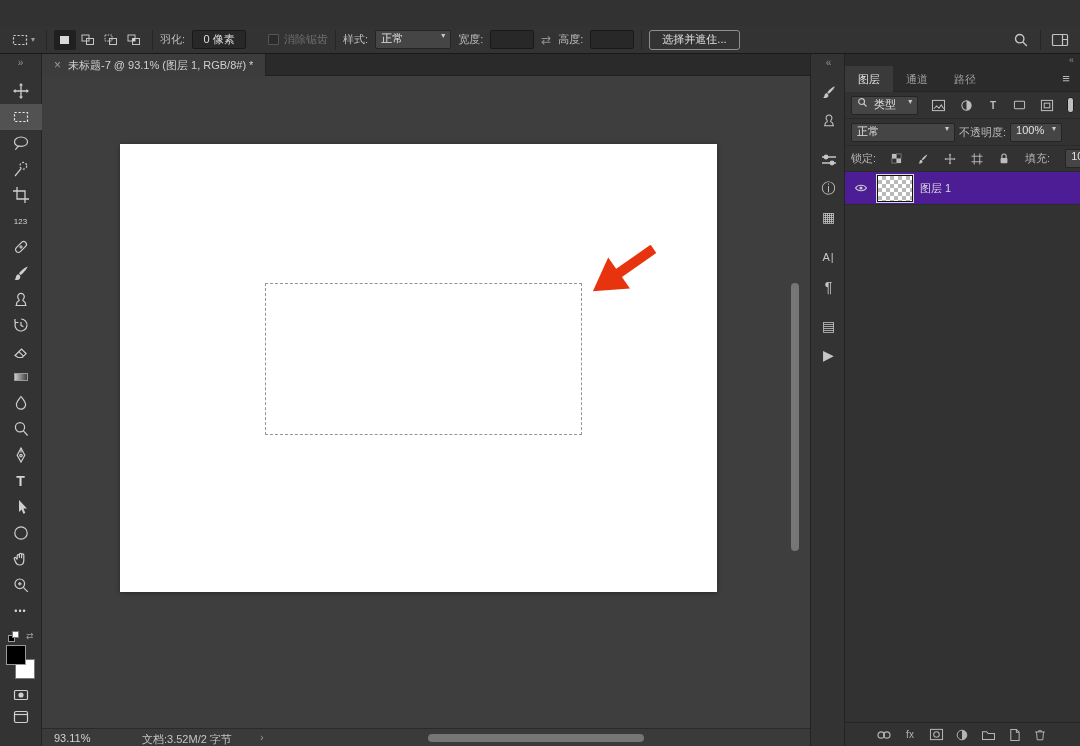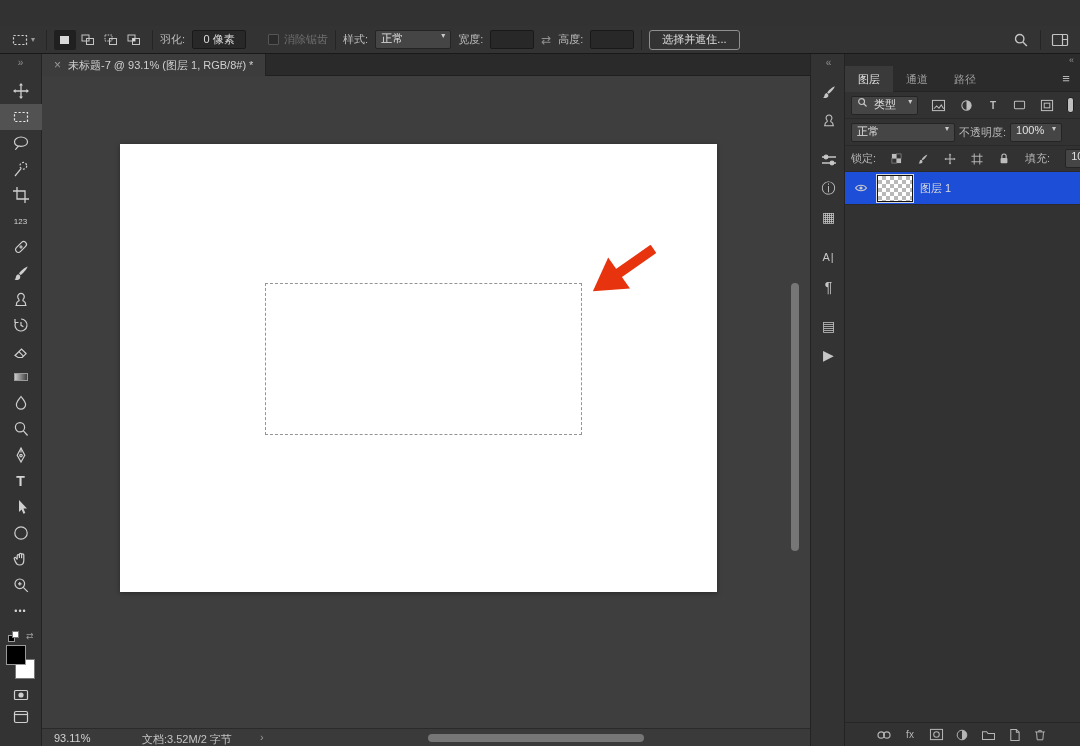--- a/index.html
+++ b/index.html
@@ -112,21 +112,21 @@
   .combo.num { width:52px; }
   .ficon { width:19px; height:17px; display:flex; align-items:center; justify-content:center; color:#bdbdbd; }
   .ficon .fT { font-size:10px; font-weight:bold; color:#bdbdbd; }
   .ftoggle { margin-left:auto; width:9px; height:16px; background:#bfbfbf; border-radius:3px; border:1px solid #1f1f1f; }
   .plabel { color:#b8b8b8; white-space:nowrap; }
   .licon { width:16px; height:14px; display:flex; align-items:center; justify-content:center; }
 
   .layerlist { position:absolute; left:0; top:118px; width:235px; }
   .lrow { height:33px; display:flex; align-items:center; gap:7px; padding:0 7px; background:#3a3a3a;
           border-bottom:1px solid #2b2b2b; }
-  .lrow.selected { background:#1d4ed8; }
+  .lrow.selected { background:#4c1d95; }
   .eyebox { width:18px; display:flex; justify-content:center; }
   .thumb { width:36px; height:27px; border:1px solid #111; }
   .thumb.checker { background-color:#fff;
       background-image:linear-gradient(45deg,#b9b9b9 25%,transparent 25%,transparent 75%,#b9b9b9 75%),
                        linear-gradient(45deg,#b9b9b9 25%,transparent 25%,transparent 75%,#b9b9b9 75%);
       background-size:8px 8px; background-position:0 0,4px 4px; outline:1px solid #d9d9d9; }
   .thumb.white { background:#ffffff; }
   .lname { flex:1; color:#dcdcdc; }
   .llockbox { width:18px; display:flex; justify-content:center; }
 

